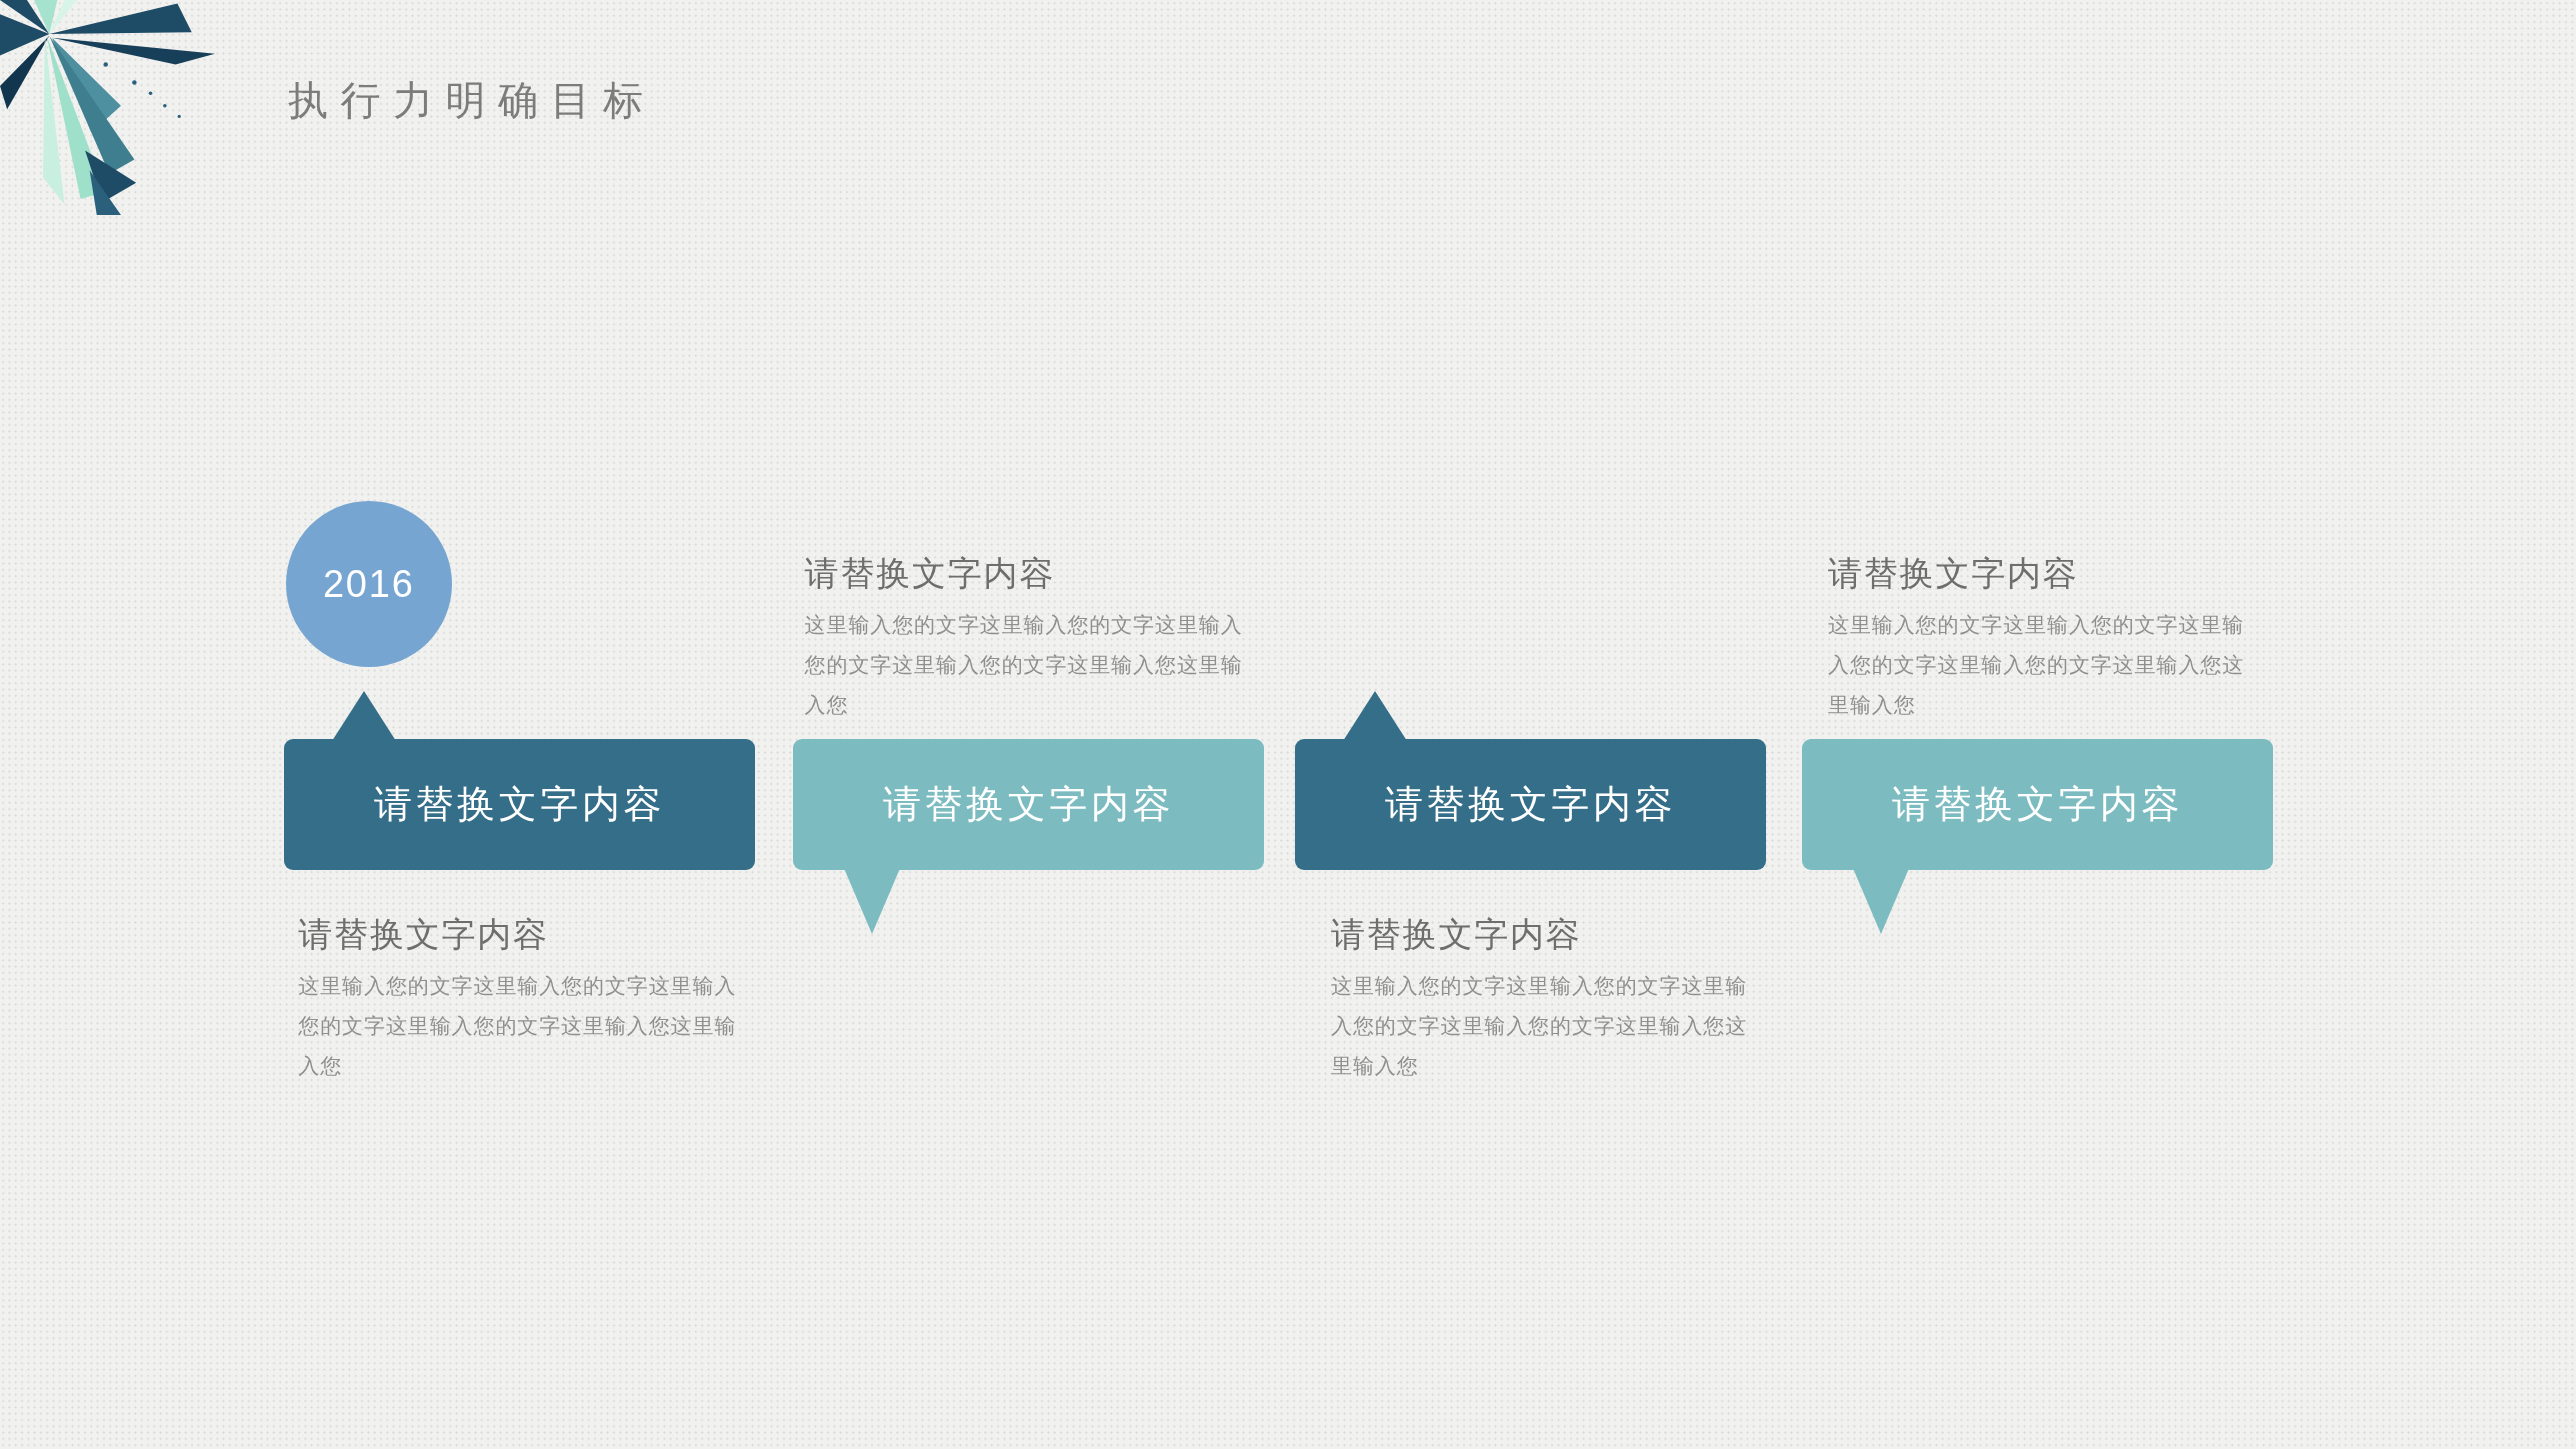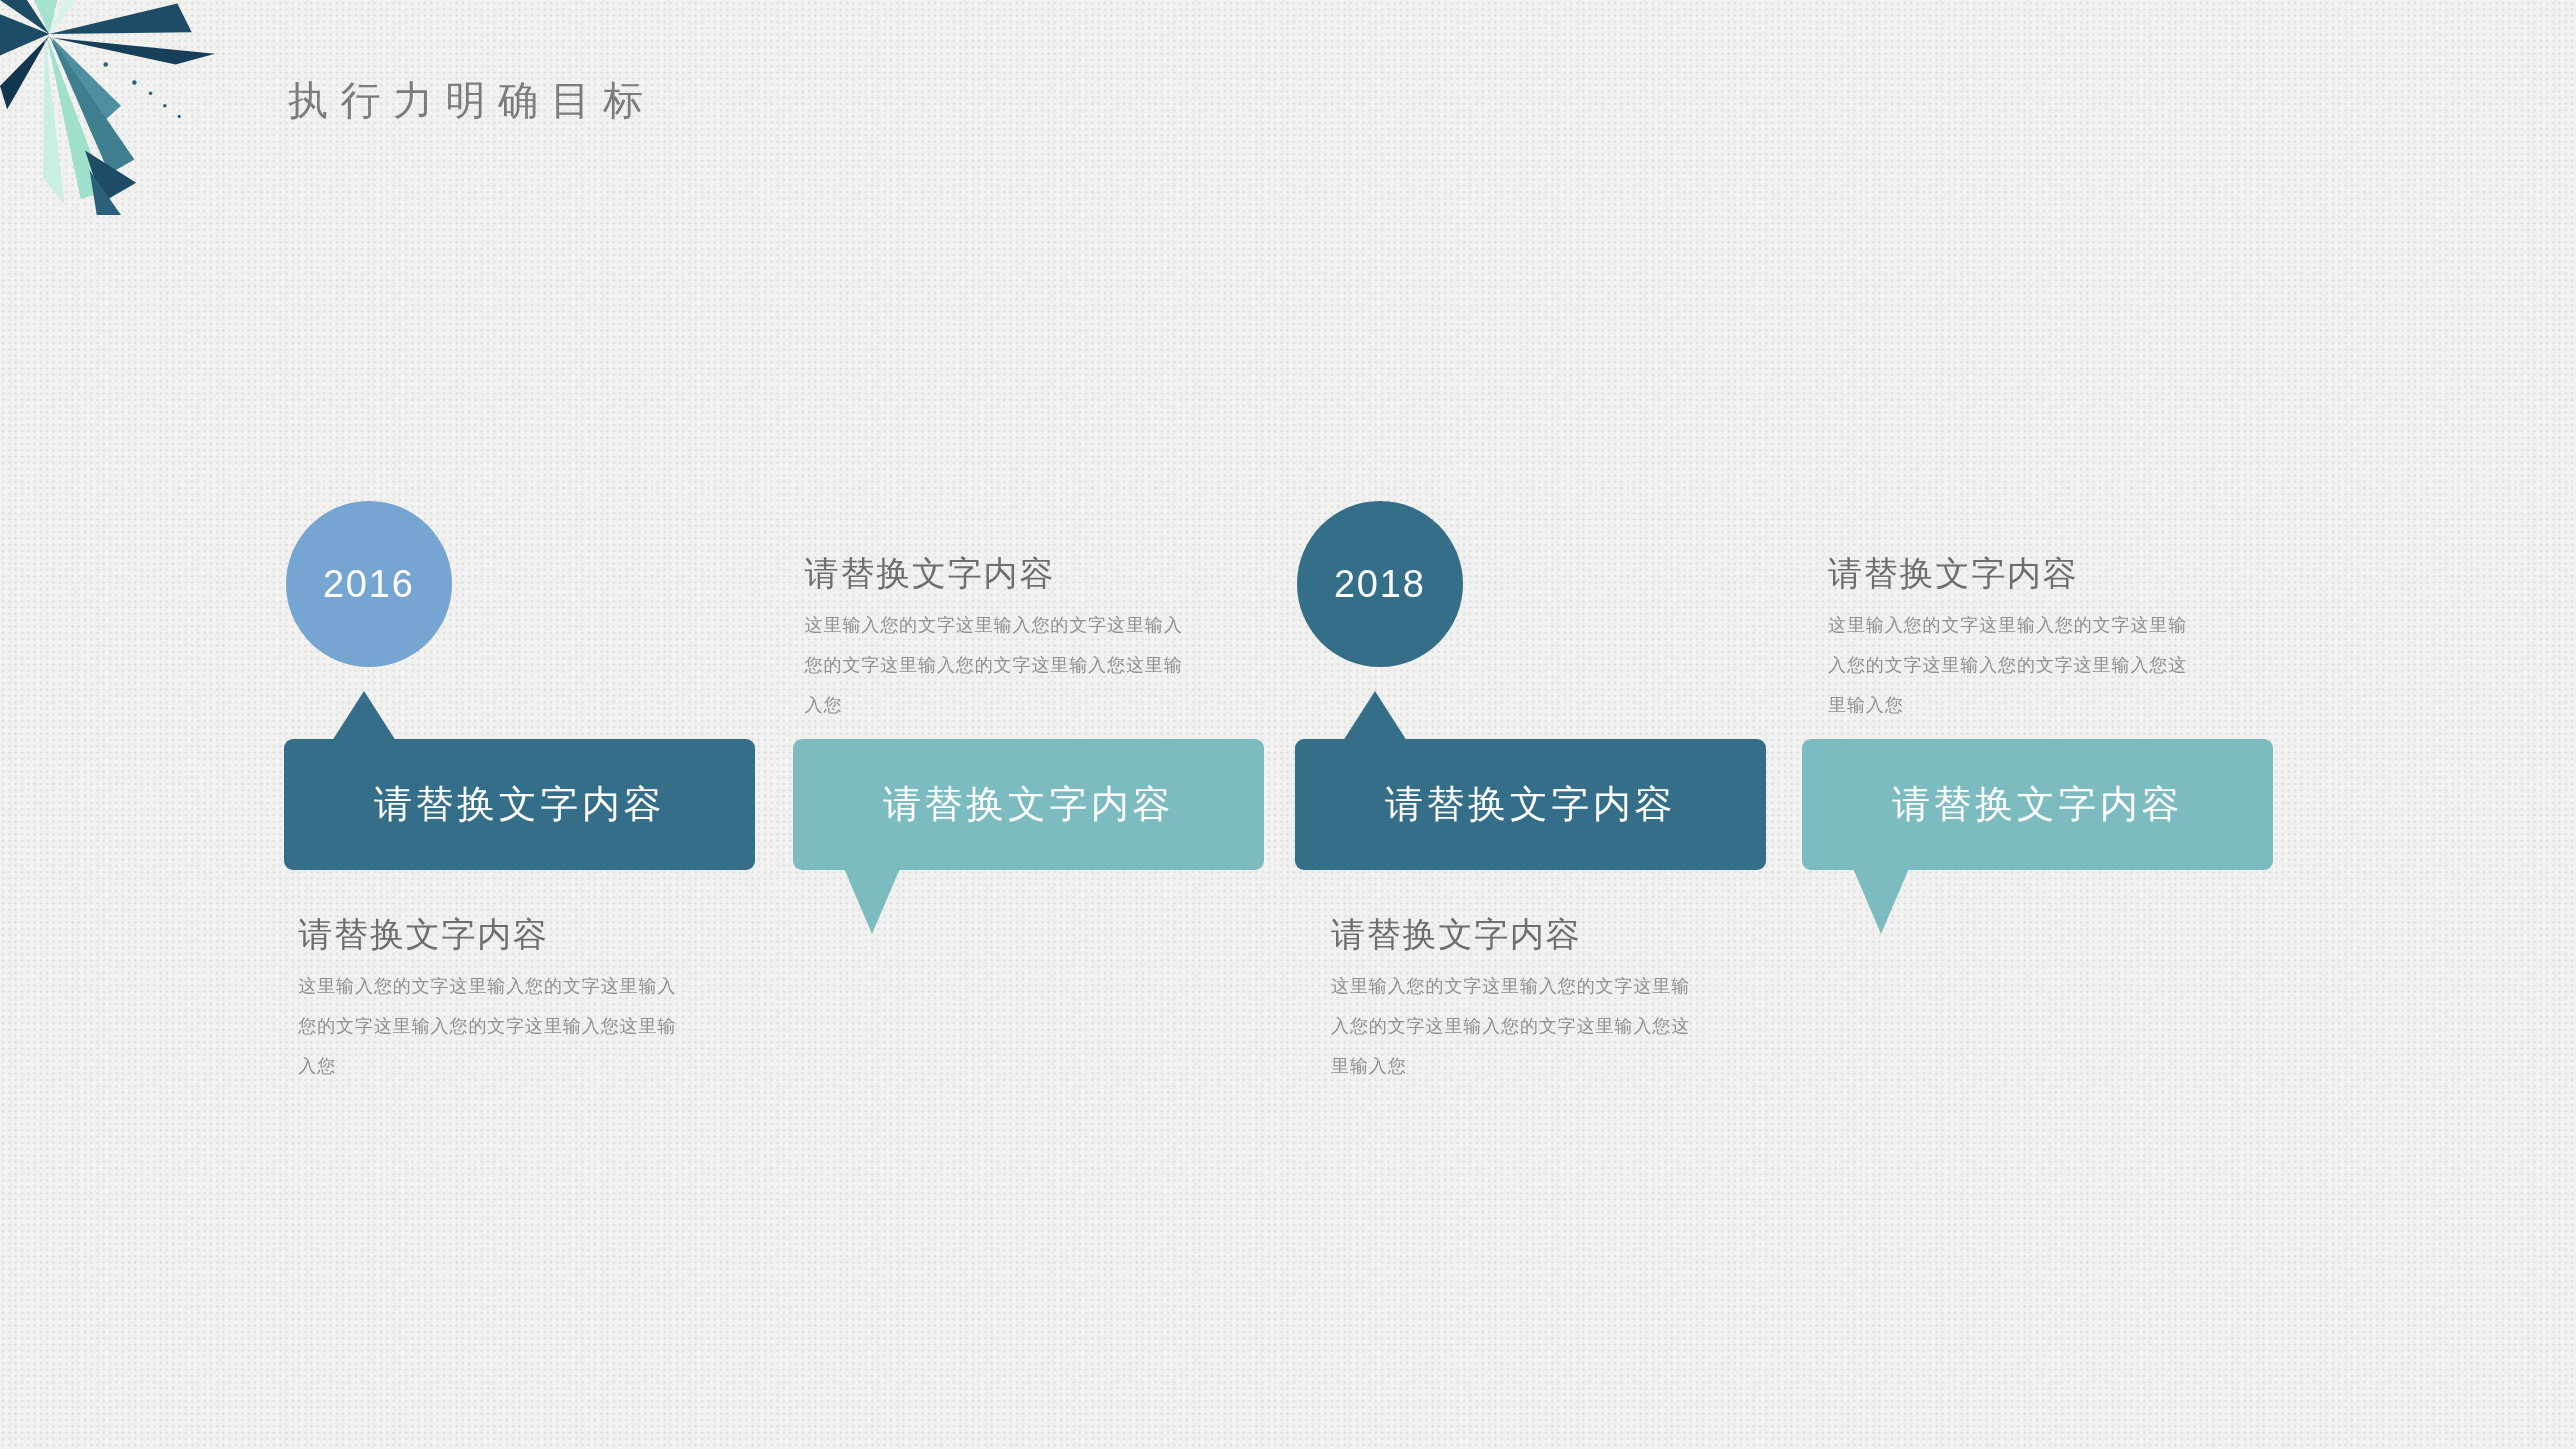--- a/index.html
+++ b/index.html
@@ -71,21 +71,21 @@
   .item-3 .detail{left:36px;width:452px;}
   .item-4 .detail{left:26px;width:452px;}
   .detail-heading{
     font-size:34px;line-height:41px;letter-spacing:1.8px;
     color:var(--c-heading-gray,#6e6e6e);
     white-space:nowrap;
   }
   .detail-body{margin-top:10.7px;}
   .detail-line{
     display:block;
-    font-size:18px;line-height:40px;letter-spacing:0.9px;
+    font-size:21px;line-height:40px;letter-spacing:0.9px;
     color:var(--c-body-gray,#8f8f8f);
     white-space:nowrap;
   }
 </style>
 </head>
 <body>
 
 <div class="slide">
 
   <svg class="deco" viewBox="0 0 250 250" aria-hidden="true">
@@ -138,23 +138,20 @@
         <span class="detail-line">入您</span>
       </div>
     </div>
     <div class="box v-light">
       <span class="box-label">请替换文字内容</span>
     </div>
     <div class="tail-down v-light"></div>
   </div>
 
   <div class="timeline-item item-3">
-    <div class="year-circle circle-top c-dark">
-      <span class="year-label">2018</span>
-    </div>
     <div class="tail-up v-dark"></div>
     <div class="box v-dark">
       <span class="box-label">请替换文字内容</span>
     </div>
     <div class="detail detail-bottom">
       <div class="detail-heading">请替换文字内容</div>
       <div class="detail-body">
         <span class="detail-line">这里输入您的文字这里输入您的文字这里输</span>
         <span class="detail-line">入您的文字这里输入您的文字这里输入您这</span>
         <span class="detail-line">里输入您</span>

